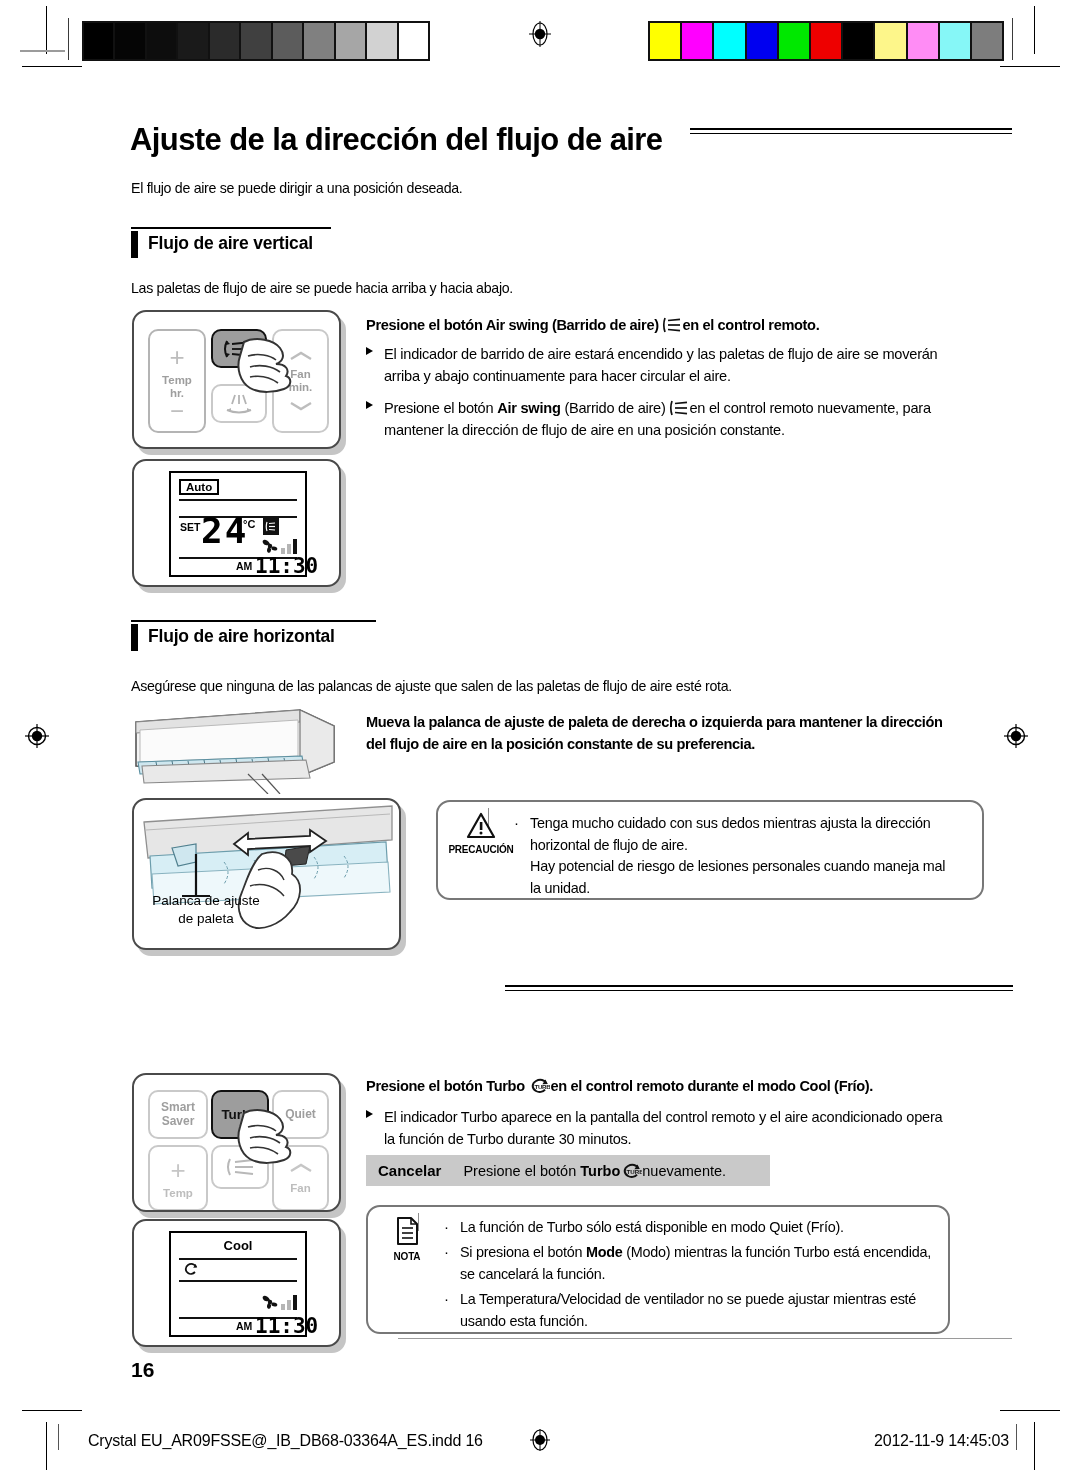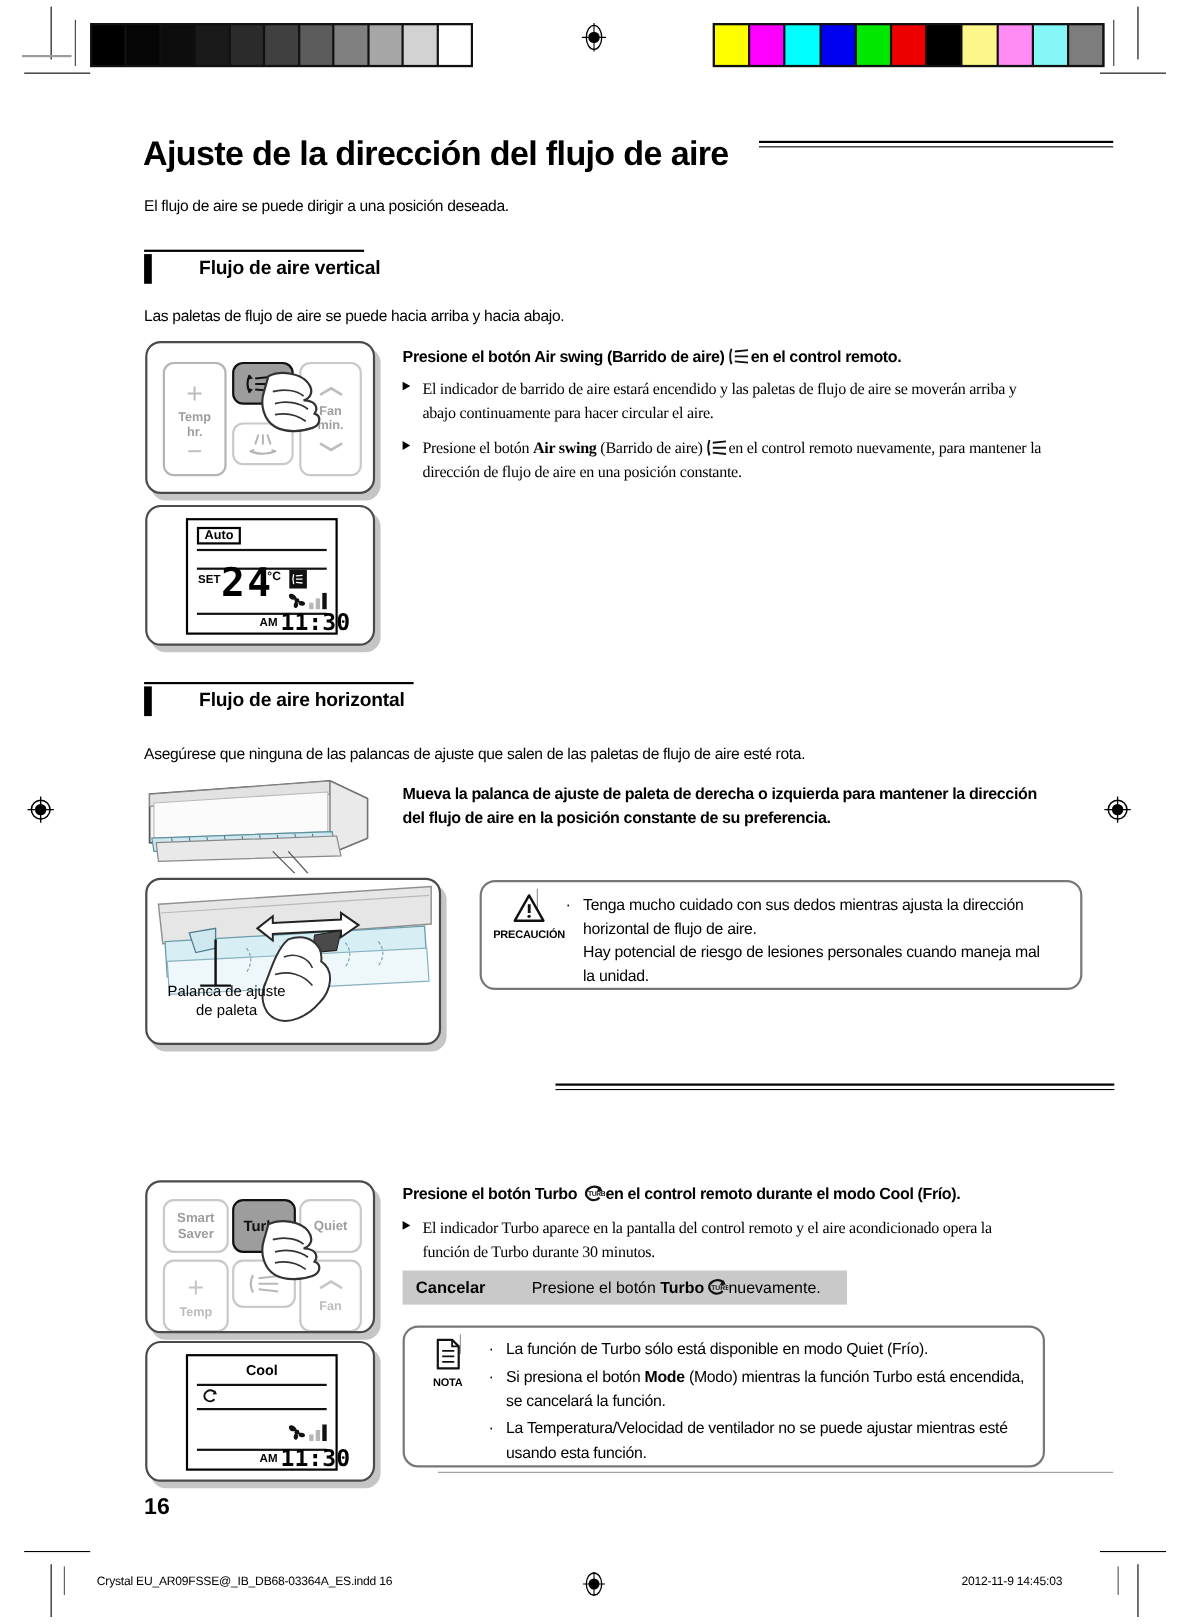--- a/index.html
+++ b/index.html
@@ -25,31 +25,31 @@
 
   
   .h1{
     position:absolute;font-size:31px;font-weight:bold;letter-spacing:-0.6px;
     white-space:nowrap;color:#000;
   }
   .h1-rule{position:absolute;border-top:2px solid #000;border-bottom:1px solid #000;height:3px;}
   .h2wrap{position:absolute;}
   .h2-rule{position:absolute;height:2px;background:#000;}
   .h2-tab{position:absolute;width:7px;background:#000;}
-  .h2{position:absolute;font-size:17.5px;font-weight:bold;white-space:nowrap;letter-spacing:-0.2px;margin-left:33px;}
+  .h2{position:absolute;font-size:17.5px;font-weight:bold;white-space:nowrap;letter-spacing:-0.2px;}
   .lead{position:absolute;font-size:14.2px;letter-spacing:-0.3px;white-space:nowrap;text-align:right;}
   .strongline{position:absolute;font-size:14.6px;font-weight:bold;letter-spacing:-0.35px;line-height:1.5;}
   .bl{position:absolute;font-size:14.6px;line-height:1.52;letter-spacing:-0.25px;}
   .bl .tri{position:absolute;left:0;top:4px;width:0;height:0;
     border-left:7px solid #000;border-top:4.5px solid transparent;border-bottom:4.5px solid transparent;}
-  .bl .txt{display:block;margin-left:18px;font-family:Liberation Serif, serif;}
+  .bl .txt{display:block;margin-left:18px;}
 
   .pageno{position:absolute;font-size:21px;font-weight:bold;}
 
-  .footer{position:absolute;font-size:11px;letter-spacing:-0.2px;white-space:nowrap;}
+  .footer{position:absolute;font-size:16px;letter-spacing:-0.2px;white-space:nowrap;}
   .footrule{position:absolute;height:1px;background:#9a9a9a;}
 
   
   .card{
     position:absolute;background:#fff;border:2px solid #4a4a4a;border-radius:14px;
     box-shadow:5px 6px 0 0 rgba(150,150,150,.55);
   }
   .lcd-outer{
     position:absolute;background:#fff;border:2px solid #4a4a4a;border-radius:14px;
     box-shadow:5px 6px 0 0 rgba(150,150,150,.55);
@@ -70,21 +70,21 @@
   .notebox{
     position:absolute;border:2px solid #777;border-radius:14px;background:#fff;
   }
   .notebox .divider{position:absolute;width:1px;background:#8d8d8d;}
   .noteicon{position:absolute;text-align:center;}
   .noteicon .cap{font-size:10px;font-weight:bold;letter-spacing:-0.2px;display:block;margin-top:1px;}
   .noteitem{position:absolute;font-size:14.4px;line-height:1.5;letter-spacing:-0.25px;}
   .noteitem .dot{position:absolute;left:0;top:-1px;font-size:15px;}
   .noteitem .txt{display:block;margin-left:16px;}
 
-  .cancelbar{position:absolute;background:#c9c9c9;display:flex;align-items:center;gap:20px;}
+  .cancelbar{position:absolute;background:#c9c9c9;display:flex;align-items:center;}
   .cancelbar .lab{font-size:15px;font-weight:bold;margin-left:12px;}
   .cancelbar .val{font-size:14.5px;margin-left:22px;}
 
   b.k{font-weight:bold;}
   .ico{display:inline-block;vertical-align:-3px;}
   .cap-s{position:absolute;font-size:13.5px;text-align:center;line-height:1.3;}
 </style>
 </head>
 <body>
 

